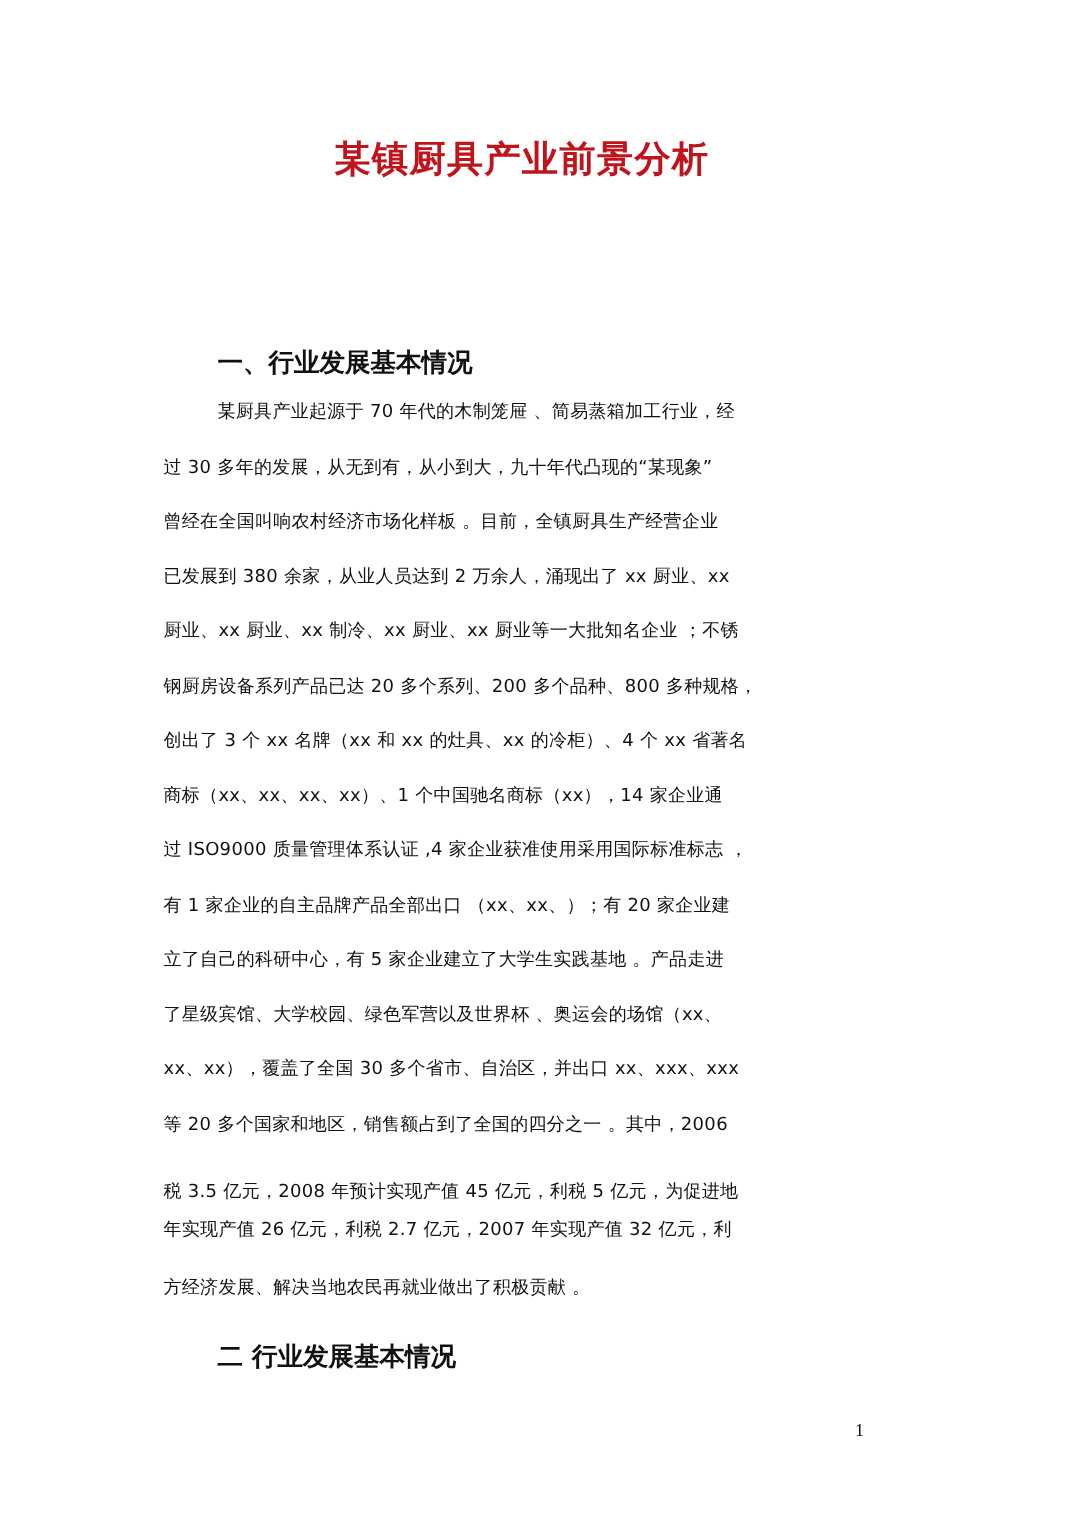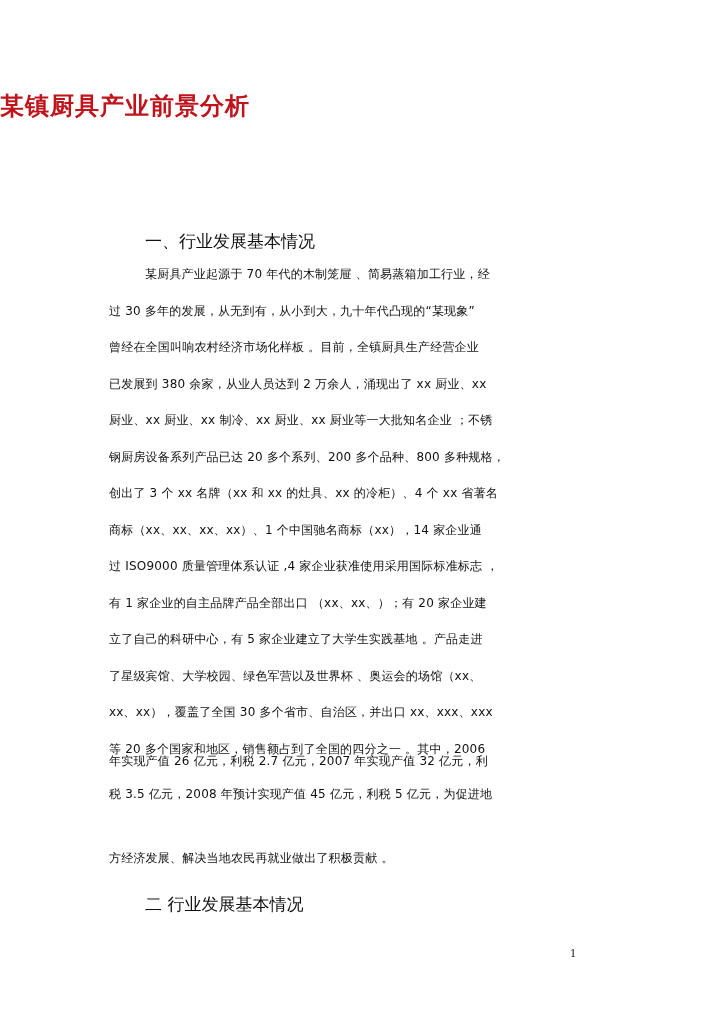--- a/index.html
+++ b/index.html
@@ -1,21 +1,21 @@
 <!DOCTYPE html>
 <html><head>
 <meta charset="utf-8">
 <style>
   html, body { margin: 0; padding: 0; background: #ffffff; }
   body { width: 720px; height: 1017px; position: relative; overflow: hidden;
          font-family: "DejaVu Sans", "Liberation Sans", sans-serif; color: #111; }
-  .title { position: absolute; top: 90px; left: 0; width: 696px; 
+  .title { position: absolute; top: 90px; left: 0; width: 696px; text-align: center;
            font-family: "DejaVu Serif", "Liberation Serif", serif; font-size: 24px;
            font-weight: bold; letter-spacing: 1px; }
-  .heading { position: absolute; left: 145px; font-size: 17px; font-weight: normal; }
+  .heading { position: absolute; left: 145px; font-size: 17px; font-weight: bold; }
   .line { position: absolute; left: 109px; width: 510px; font-size: 12px; white-space: nowrap;
           letter-spacing: 0.2px; }
   .line.indent { left: 145px; width: 474px; }
   .page-num { position: absolute; top: 946px; left: 570px; font-size: 12px;
               font-family: "Liberation Serif", serif; }
 </style>
 </head>
 <body>
 
 <div>
@@ -30,20 +30,20 @@
   <div class="line" style="top:412px">厨业、xx 厨业、xx 制冷、xx 厨业、xx 厨业等一大批知名企业 ；不锈</div>
   <div class="line" style="top:449px">钢厨房设备系列产品已达 20 多个系列、200 多个品种、800 多种规格，</div>
   <div class="line" style="top:485px">创出了 3 个 xx 名牌（xx 和 xx 的灶具、xx 的冷柜）、4 个 xx 省著名</div>
   <div class="line" style="top:522px">商标（xx、xx、xx、xx）、1 个中国驰名商标（xx），14 家企业通</div>
   <div class="line" style="top:558px">过 ISO9000 质量管理体系认证 ,4 家企业获准使用采用国际标准标志 ，</div>
   <div class="line" style="top:595px">有 1 家企业的自主品牌产品全部出口 （xx、xx、）；有 20 家企业建</div>
   <div class="line" style="top:631px">立了自己的科研中心，有 5 家企业建立了大学生实践基地 。产品走进</div>
   <div class="line" style="top:668px">了星级宾馆、大学校园、绿色军营以及世界杯 、奥运会的场馆（xx、</div>
   <div class="line" style="top:704px">xx、xx），覆盖了全国 30 多个省市、自治区，并出口 xx、xxx、xxx</div>
   <div class="line" style="top:741px">等 20 多个国家和地区，销售额占到了全国的四分之一 。其中，2006</div>
-  <div class="line" style="top:753px">年实现产值 26 亿元，利税 2.7 亿元，2007 年实现产值 32 亿元，利</div>
+  <div class="line" style="top:811px">年实现产值 26 亿元，利税 2.7 亿元，2007 年实现产值 32 亿元，利</div>
   <div class="line" style="top:786px">税 3.5 亿元，2008 年预计实现产值 45 亿元，利税 5 亿元，为促进地</div>
   <div class="line" style="top:850px">方经济发展、解决当地农民再就业做出了积极贡献 。</div>
 
   <div class="heading" style="top:893px">二 行业发展基本情况</div>
 
   <div class="page-num">1</div>
 </div>
 
 </body></html>

